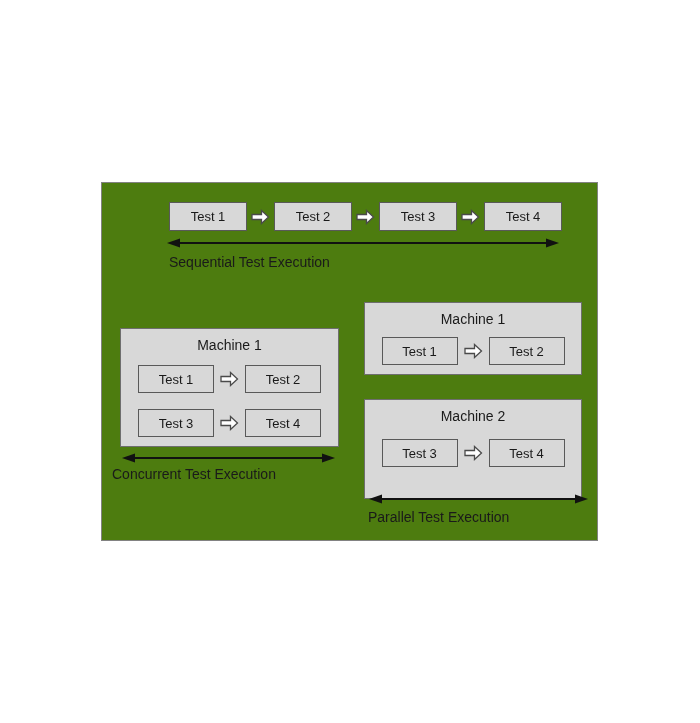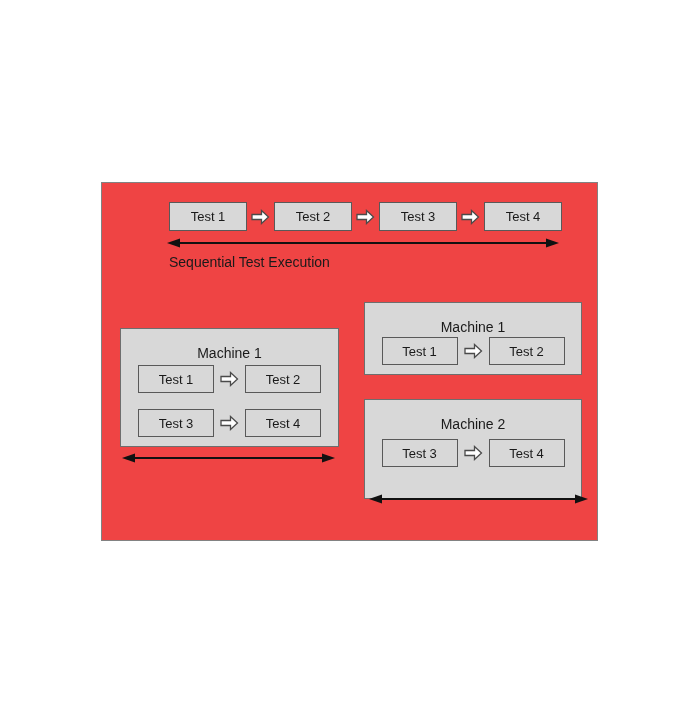--- a/index.html
+++ b/index.html
@@ -1,38 +1,38 @@
 <!DOCTYPE html>
 <html style="--box-fill: #d8d8d8; --box-border: #595959; --machine-border: #6e6e6e; --frame-border: #828282; --block-arrow-outline: #4a4a4a; --arrow: #111111; --text: #1a1a1a;"><head>
 <meta charset="utf-8">
 <style>
   html,body{margin:0;padding:0;background:#ffffff;}
   body{font-family:"Liberation Sans","DejaVu Sans",sans-serif;color:var(--text,#1a1a1a);}
   .page{position:relative;width:700px;height:723px;background:#ffffff;overflow:hidden;}
   .frame{position:absolute;left:101px;top:182px;width:497px;height:359px;
-         border:1.5px solid var(--frame-border,#828282);box-sizing:border-box;background:#ef4444;}
+         border:1.5px solid var(--frame-border,#828282);box-sizing:border-box;background:#4d7c0f;}
 
   .tbox{box-sizing:border-box;width:78px;height:29px;flex:none;
         background:var(--box-fill,#d8d8d8);border:1.5px solid var(--box-border,#595959);
         display:flex;align-items:center;justify-content:center;font-size:13px;}
   .tbox.small{width:76px;height:28px;}
 
   .seq-row{position:absolute;left:67px;top:19px;display:flex;align-items:center;}
   .block-arrow{flex:none;margin:0 4px;display:block;}
   .block-arrow polygon{fill:#ffffff;stroke:var(--block-arrow-outline,#4a4a4a);stroke-width:1.3;}
 
   .range-arrow{position:absolute;display:block;}
   .range-arrow line{stroke:var(--arrow,#111111);stroke-width:2;}
   .range-arrow polygon{fill:var(--arrow,#111111);}
 
   .caption{position:absolute;text-align:left;font-size:14px;white-space:nowrap;}
 
   .machine{position:absolute;box-sizing:border-box;background:var(--box-fill,#d8d8d8);
            border:1.5px solid var(--machine-border,#6e6e6e);}
-  .machine-title{text-align:center;font-size:14px;padding-top:16px;}
+  .machine-title{text-align:center;font-size:14px;padding-top:8px;}
   .mrow{position:absolute;left:0;width:100%;display:flex;align-items:center;justify-content:center;}
   .mrow .block-arrow{margin:0 6px;}
 
   .m-concurrent{left:18px;top:145px;width:219px;height:119px;}
   .m-par1{left:262px;top:119px;width:218px;height:73px;}
   .m-par2{left:262px;top:216px;width:218px;height:100px;}
 </style>
 </head>
 <body>
 
@@ -94,20 +94,21 @@
           <span>Test 4</span>
         </div>
       </div>
     </div>
 
     <svg class="range-arrow" style="left:19px;top:268px" width="215" height="14" viewBox="0 0 215 14">
       <line x1="12" y1="7" x2="203" y2="7"></line>
       <polygon points="1,7 14,2.5 14,11.5"></polygon>
       <polygon points="214,7 201,2.5 201,11.5"></polygon>
     </svg>
+    <div class="caption" style="left:10px;top:283px;width:235px">Concurrent Test Execution</div>
 
     <div class="machine m-par1">
       <div class="machine-title">Machine 1</div>
       <div class="mrow" style="top:34px">
         <div class="tbox small">
           <span>Test 1</span>
         </div>
         <svg class="block-arrow" width="19" height="16" viewBox="0 0 19 16">
           <polygon points="1,5.5 10.5,5.5 10.5,1.5 17.5,8 10.5,14.5 10.5,10.5 1,10.5"></polygon>
         </svg>
@@ -130,15 +131,16 @@
           <span>Test 4</span>
         </div>
       </div>
     </div>
 
     <svg class="range-arrow" style="left:266px;top:309px" width="221" height="14" viewBox="0 0 221 14">
       <line x1="12" y1="7" x2="209" y2="7"></line>
       <polygon points="1,7 14,2.5 14,11.5"></polygon>
       <polygon points="220,7 207,2.5 207,11.5"></polygon>
     </svg>
+    <div class="caption" style="left:266px;top:326px;width:221px">Parallel Test Execution</div>
 
   </div>
 </div>
 
 </body></html>

